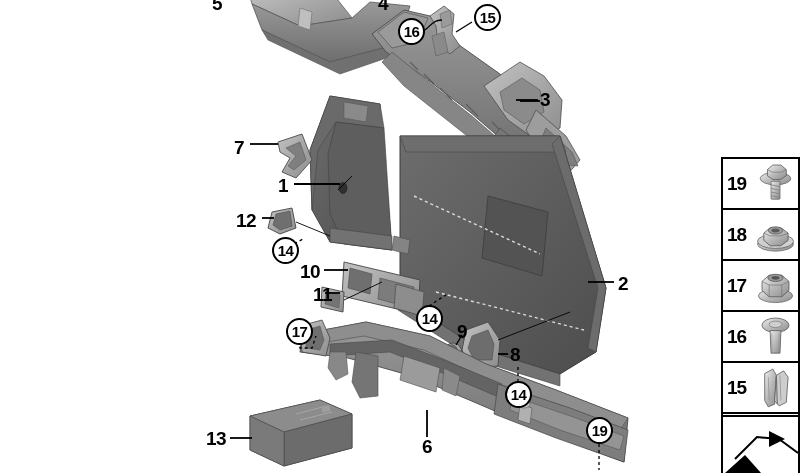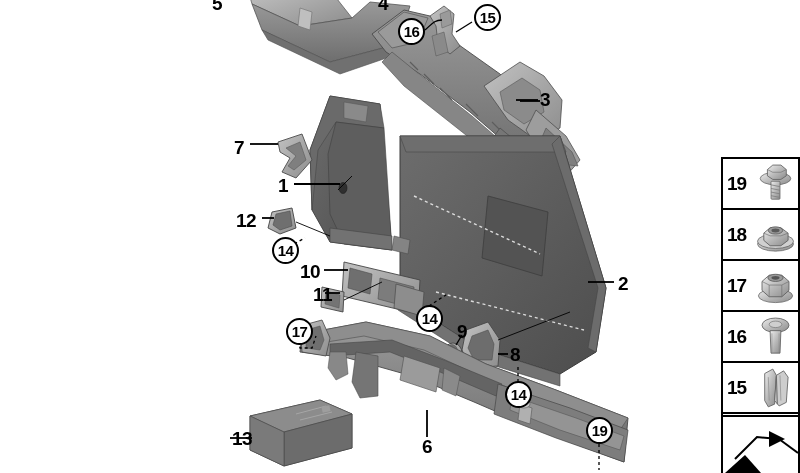--- a/index.html
+++ b/index.html
@@ -323,21 +323,21 @@
   <div class="callout" style="left:540px;  top:90px;">3</div>
   <div class="callout" style="left:618px;  top:274px;">2</div>
   <div class="callout" style="left:278px;  top:176px;">1</div>
   <div class="callout" style="left:234px;  top:138px;">7</div>
   <div class="callout" style="left:236px;  top:211px;">12</div>
   <div class="callout" style="left:300px;  top:262px;">10</div>
   <div class="callout" style="left:313px;  top:285px;">11</div>
   <div class="callout" style="left:457px;  top:322px;">9</div>
   <div class="callout" style="left:510px;  top:345px;">8</div>
   <div class="callout" style="left:422px;  top:437px;">6</div>
-  <div class="callout" style="left:206px;  top:429px;margin-left:26px;">13</div>
+  <div class="callout" style="left:206px;  top:429px;">13</div>
 
   <div class="callout-circle" style="left:474px; top:4px;">15</div>
   <div class="callout-circle" style="left:398px; top:18px;">16</div>
   <div class="callout-circle" style="left:272px; top:237px;">14</div>
   <div class="callout-circle" style="left:416px; top:305px;">14</div>
   <div class="callout-circle" style="left:286px; top:318px;">17</div>
   <div class="callout-circle" style="left:505px; top:381px;">14</div>
   <div class="callout-circle" style="left:586px; top:417px;">19</div>
 
   <div id="legend">

